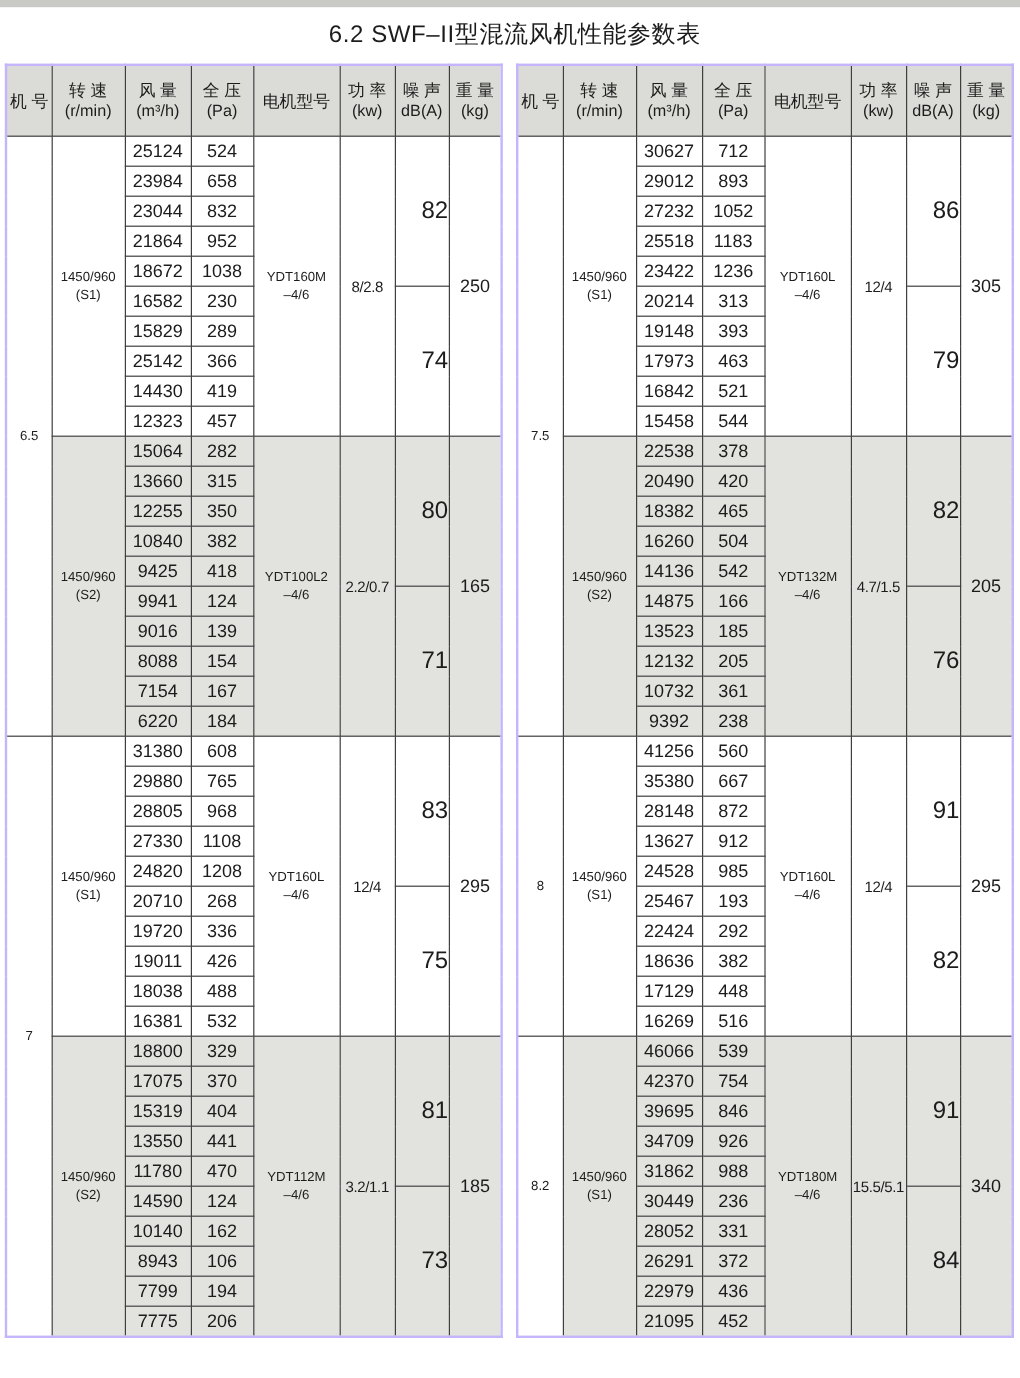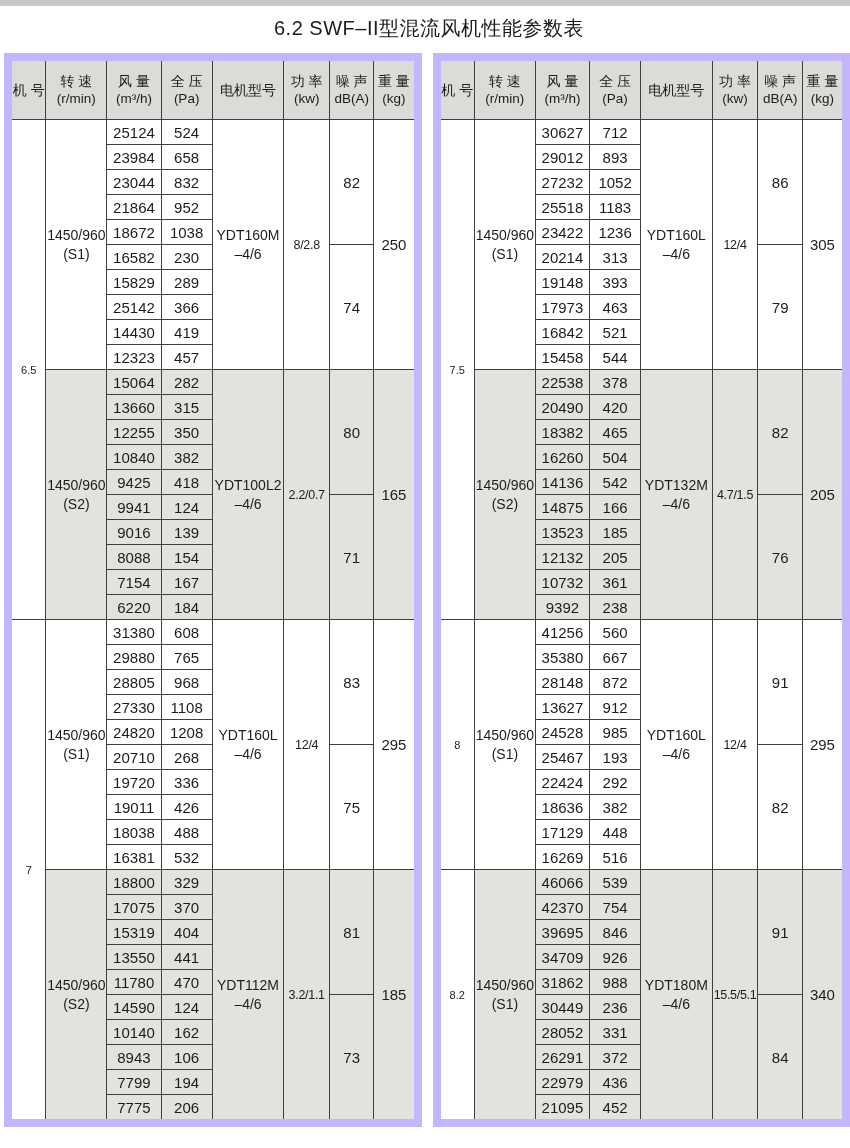--- a/index.html
+++ b/index.html
@@ -9,37 +9,37 @@
     color:#1c1c1c; overflow:hidden;
   }
   .top-strip { height:6px; background:#c9c9c6; }
   .title {
     font-size:20px; font-weight:400; letter-spacing:0.5px;
     margin:9px 0 11px 8px;
     text-align:center;
   }
   .tables { display:flex; gap:11px; padding-left:4px; align-items:flex-start; }
   table.perf {
-    border-collapse:collapse; border:8px solid #c4b5fd; table-layout:fixed;
+    border-collapse:collapse; border:2px solid #c4b5fd; table-layout:fixed;
   }
   .perf th, .perf td {
     border:1px solid #3f3f3f; text-align:center; vertical-align:middle;
     padding:0; overflow:hidden; white-space:nowrap;
   }
   .perf thead th {
     height:58px; background:#dbdbd7; font-weight:400;
     font-size:14px; line-height:1.3;
   }
   .perf thead .unit { font-size:13.5px; }
   .perf td { height:24px; font-size:15px; background:#ffffff; }
   .perf td.shaded { background:#e2e2de; }
   .perf td.machine { background:#ffffff; font-size:11px; }
-  .perf td.speed, .perf td.motor { font-size:14px; line-height:1.35; }
+  .perf td.speed, .perf td.motor { font-size:11px; line-height:1.35; }
   .perf td.power { font-size:12.5px; letter-spacing:-0.3px; }
-  .perf td.noise { font-size:15px; }
+  .perf td.noise { font-size:20px;text-align:right; }
   .perf td.weight { font-size:15px; }
 </style>
 </head>
 <body>
 
 <div class="top-strip"></div>
 
 <div class="title">6.2 SWF–II型混流风机性能参数表</div>
 
 <div class="tables">

